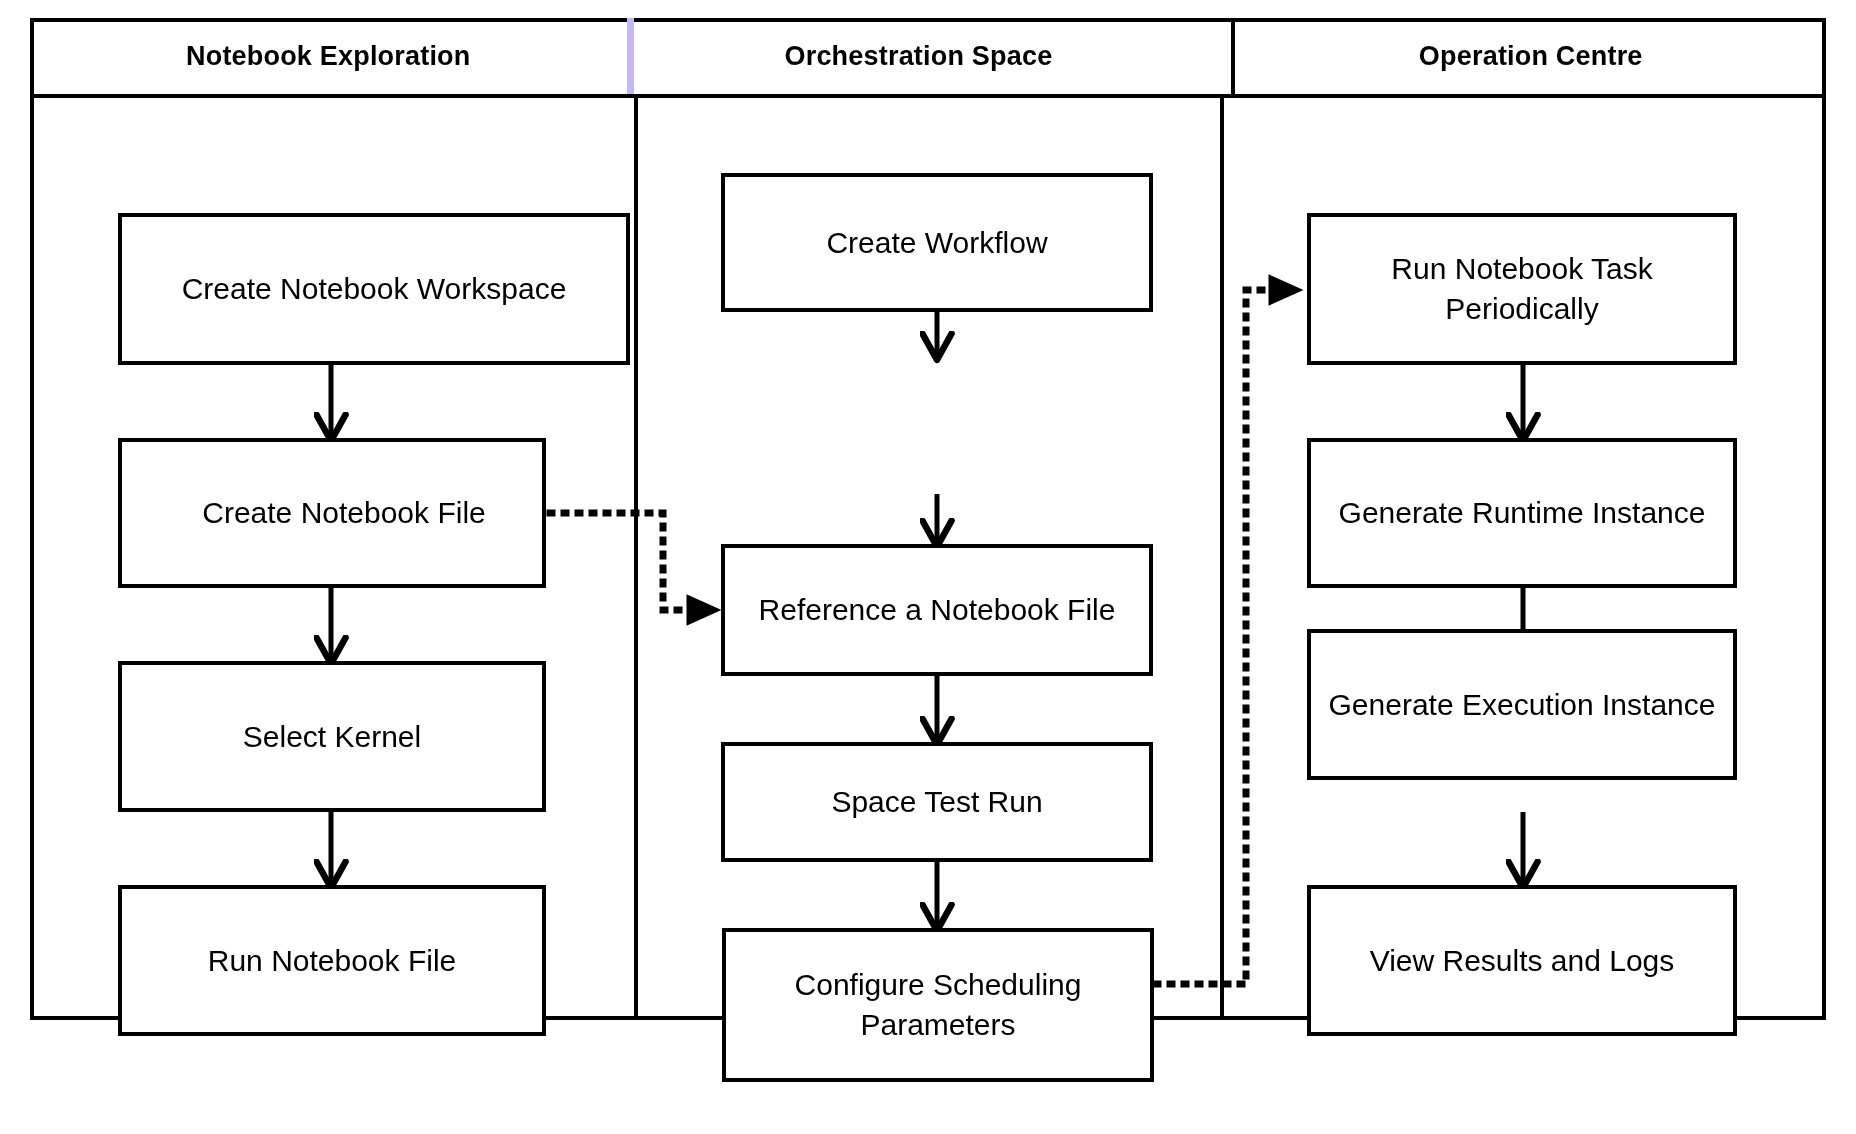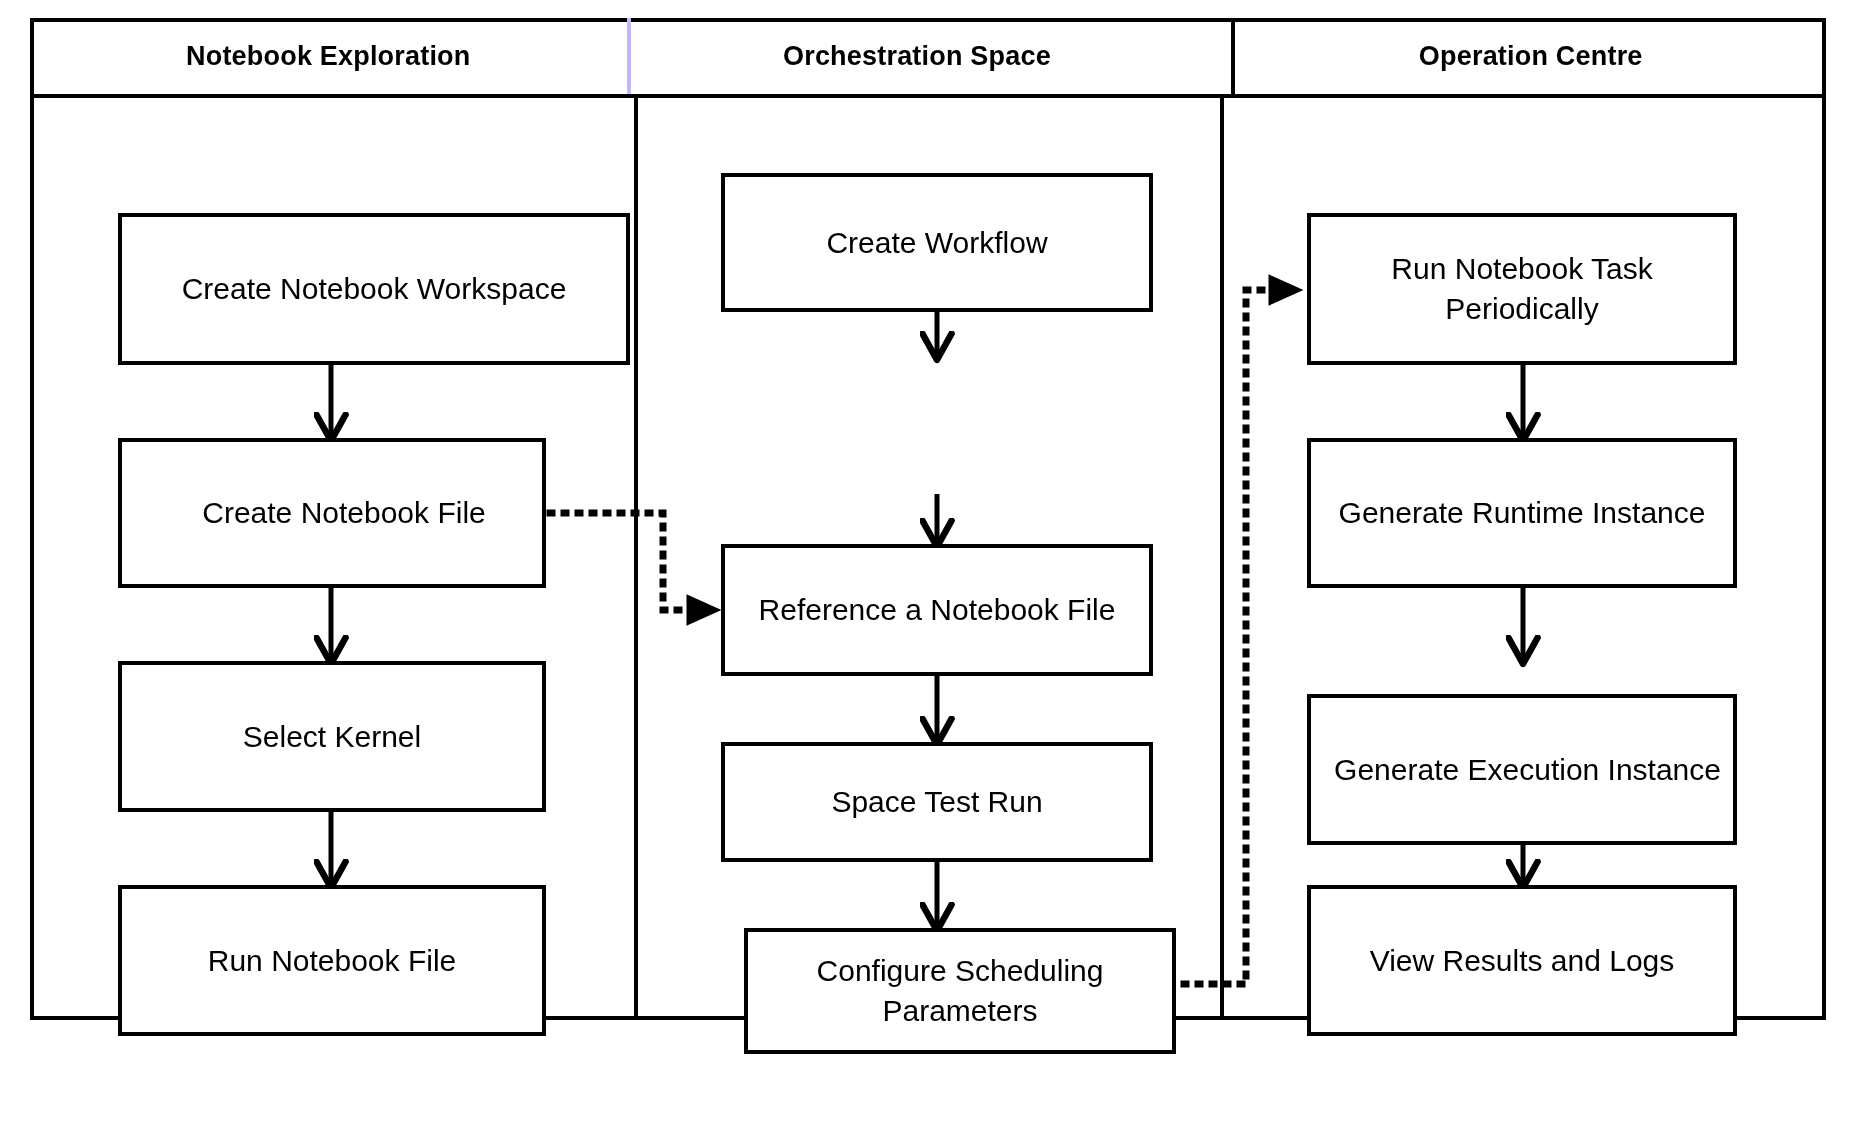--- a/index.html
+++ b/index.html
@@ -49,21 +49,21 @@
   .header-cell {
     display: flex;
     align-items: center;
     justify-content: center;
     font-size: 27px;
     font-weight: bold;
     letter-spacing: 0.2px;
     box-sizing: border-box;
   }
   .header-cell.c0 { width: 606px; }
-  .header-cell.c1 { width: 586px; border-left: 4px solid #c4b5fd; }
+  .header-cell.c1 { width: 586px; border-left: 7px solid #c4b5fd; }
   .header-cell.c2 { width: 604px; border-left: 4px solid #000; margin-left: 28px; }
 
   
   .lane-divider {
     position: absolute;
     top: 98px;
     width: 4px;
     height: 922px;
     background: #000;
   }
@@ -159,30 +159,30 @@
 
   <div class="node" style="left:721px; top:173px; width:432px; height:139px;">
     <span class="node-label">Create Workflow</span>
   </div>
   <div class="node" style="left:721px; top:544px; width:432px; height:132px;">
     <span class="node-label">Reference a Notebook File</span>
   </div>
   <div class="node" style="left:721px; top:742px; width:432px; height:120px;">
     <span class="node-label">Space Test Run</span>
   </div>
-  <div class="node" style="left:744px; top:928px; width:432px; height:126px;">
+  <div class="node" style="left:722px; top:928px; width:432px; height:154px;">
     <span class="node-label">Configure Scheduling Parameters</span>
   </div>
 
   <div class="node" style="left:1307px; top:213px; width:430px; height:152px;">
     <span class="node-label">Run Notebook Task Periodically</span>
   </div>
   <div class="node" style="left:1307px; top:438px; width:430px; height:150px;">
     <span class="node-label">Generate Runtime Instance</span>
   </div>
-  <div class="node" style="left:1307px; top:694px; width:430px; height:151px;justify-content:flex-end;">
+  <div class="node" style="left:1307px; top:629px; width:430px; height:151px;">
     <span class="node-label">Generate Execution Instance</span>
   </div>
   <div class="node" style="left:1307px; top:885px; width:430px; height:151px;">
     <span class="node-label">View Results and Logs</span>
   </div>
 
 </div>
 
 </body></html>

